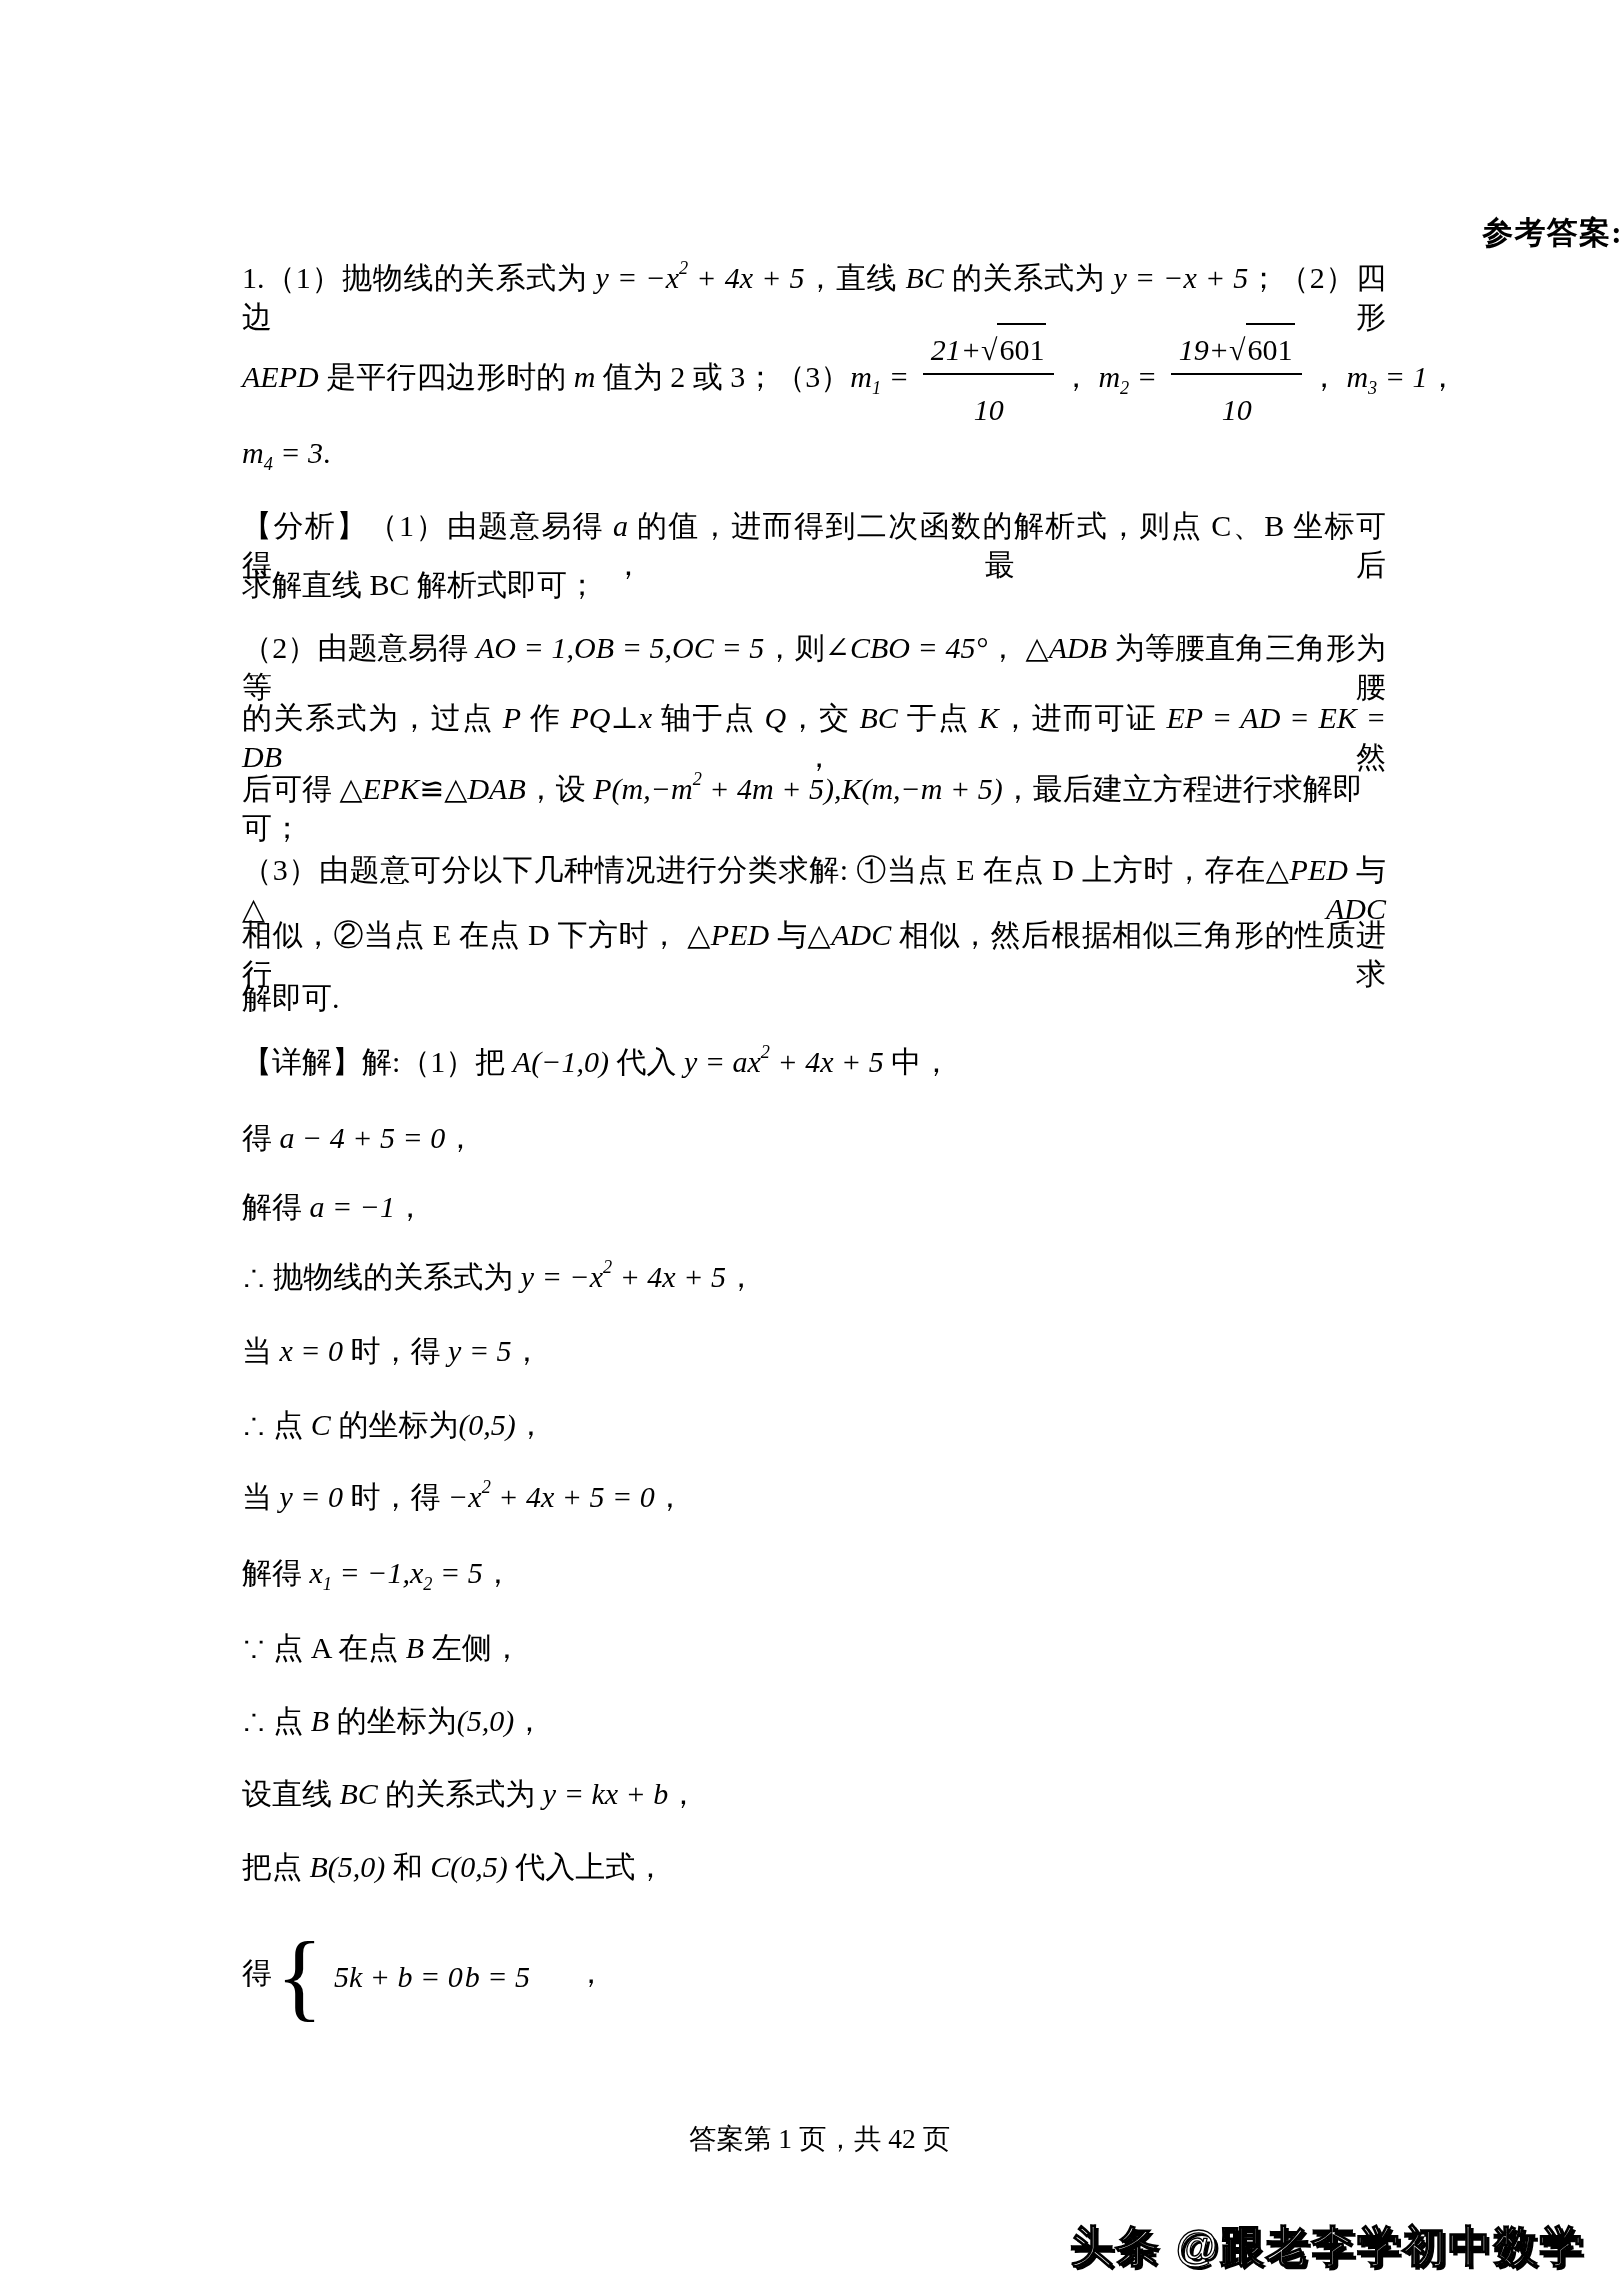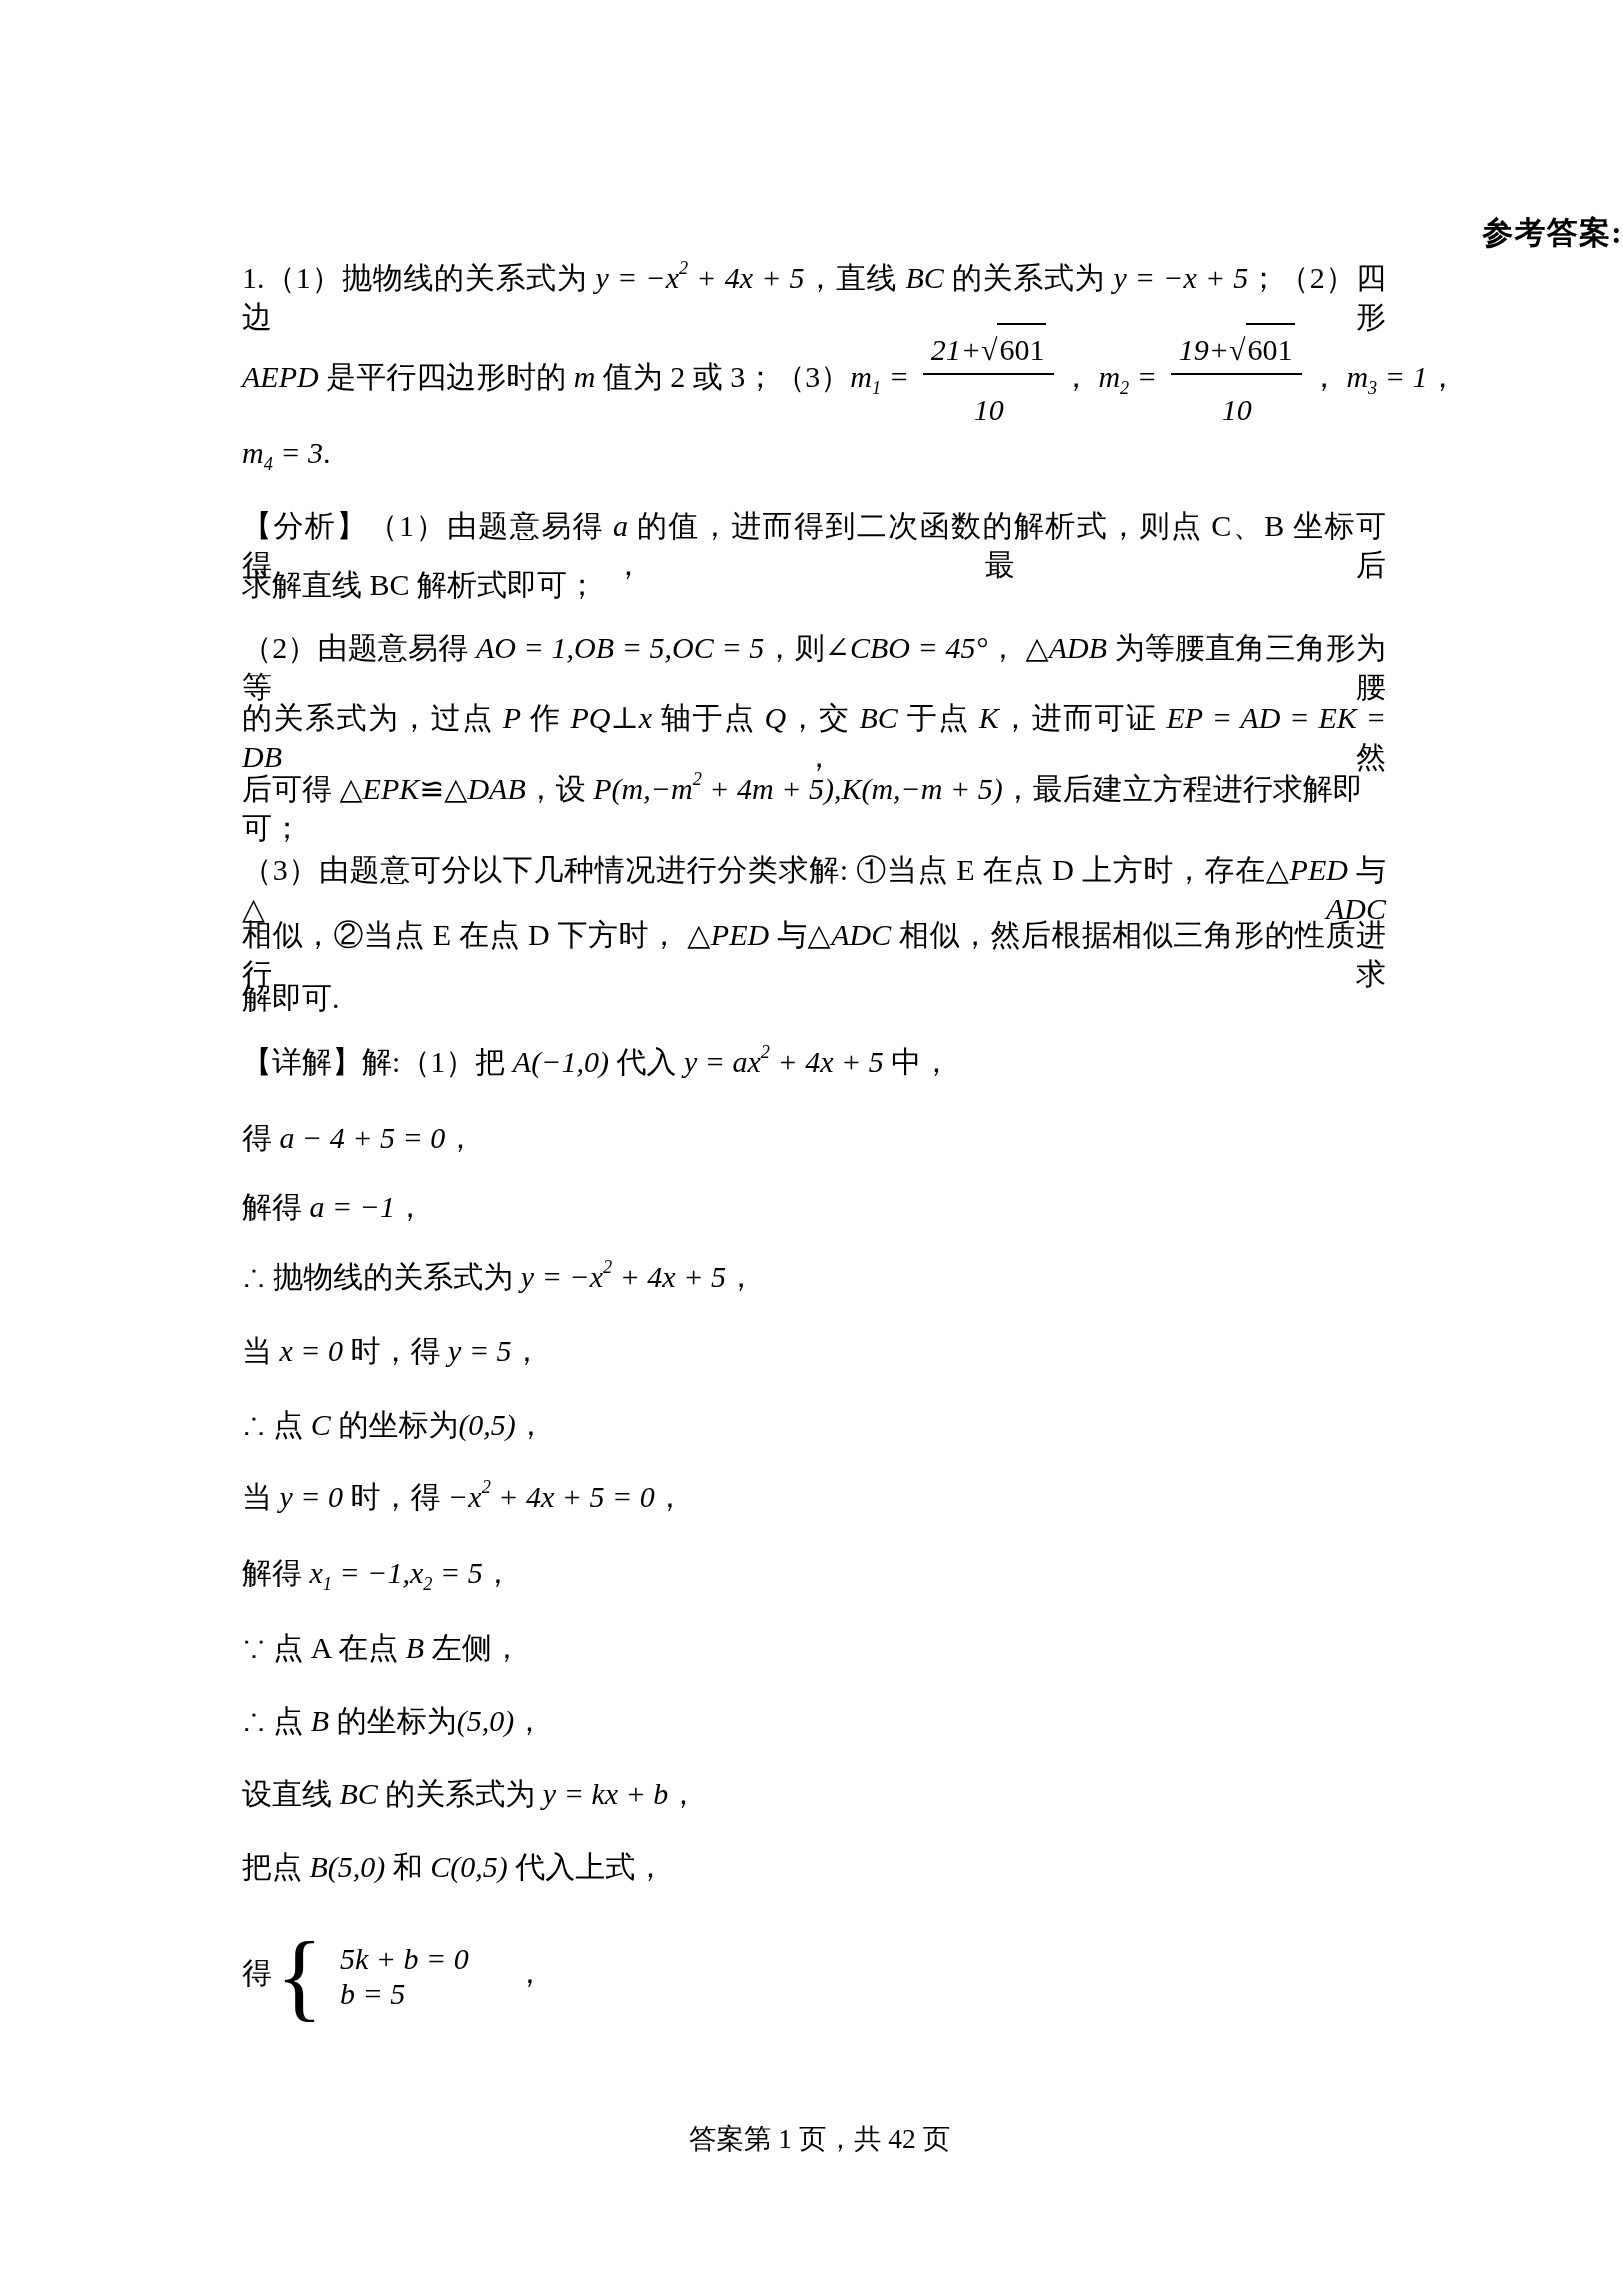--- a/index.html
+++ b/index.html
@@ -42,21 +42,21 @@
   .frac .num { display: block; padding: 0 7.9px 5.2px; border-bottom: 2.6px solid #000; }
   .frac .den { display: block; padding-top: 18px; }
   .sqrt { white-space: nowrap; font-style: normal; }
   .sqrt .rad  { font-style: normal; }
   .sqrt .rand { font-style: normal; border-top: 2px solid #000; padding: 8px 2px; }
 
   
   .ln-24 { top: 1924px; line-height: 98px; white-space: nowrap; }
   .cases { display: inline-flex; align-items: center; vertical-align: middle; margin-left: 3.9px; }
   .cases .brace { font-size: 98px; line-height: 1; font-style: normal; font-weight: 400; }
-  .cases .rows  { display: inline-flex; flex-direction: column; gap: 2px; margin-left: 17px; line-height: 1.1; }
+  .cases .rows  { display: inline-flex; gap: 2px; margin-left: 11px; line-height: 1.1; }
   .cases + .cn  { margin-left: 46px; }
 
   
   .ln-1{top:258px}.ln-3{top:433px}.ln-4{top:506px}.ln-5{top:565px}
   .ln-6{top:628px}.ln-7{top:698px}.ln-8{top:769px}.ln-9{top:850px}
   .ln-10{top:915px}.ln-11{top:978px}.ln-12{top:1042px}.ln-13{top:1118px}
   .ln-14{top:1187px}.ln-15{top:1257px}.ln-16{top:1331px}.ln-17{top:1405px}
   .ln-18{top:1477px}.ln-19{top:1553px}.ln-20{top:1628px}.ln-21{top:1701px}
   .ln-22{top:1774px}.ln-23{top:1847px}
 
@@ -105,14 +105,15 @@
       <p class="ln ln-23"><span class="cn">把点 </span><span class="m">B(5,0)</span><span class="cn"> 和 </span><span class="m">C(0,5)</span><span class="cn"> 代入上式，</span></p>
       <p class="ln ln-24"><span class="cn">得</span><span class="cases">
           <span class="brace">{</span>
           <span class="rows">
             <span class="row"><span class="m">5k + b = 0</span></span>
             <span class="row"><span class="m">b = 5</span></span>
           </span>
         </span><span class="cn">，</span></p>
     </div>
   <div class="footer">答案第 1 页，共 42 页</div>
+  <div class="watermark">头条 @跟老李学初中数学</div>
 </div>
 
 
 </body></html>

